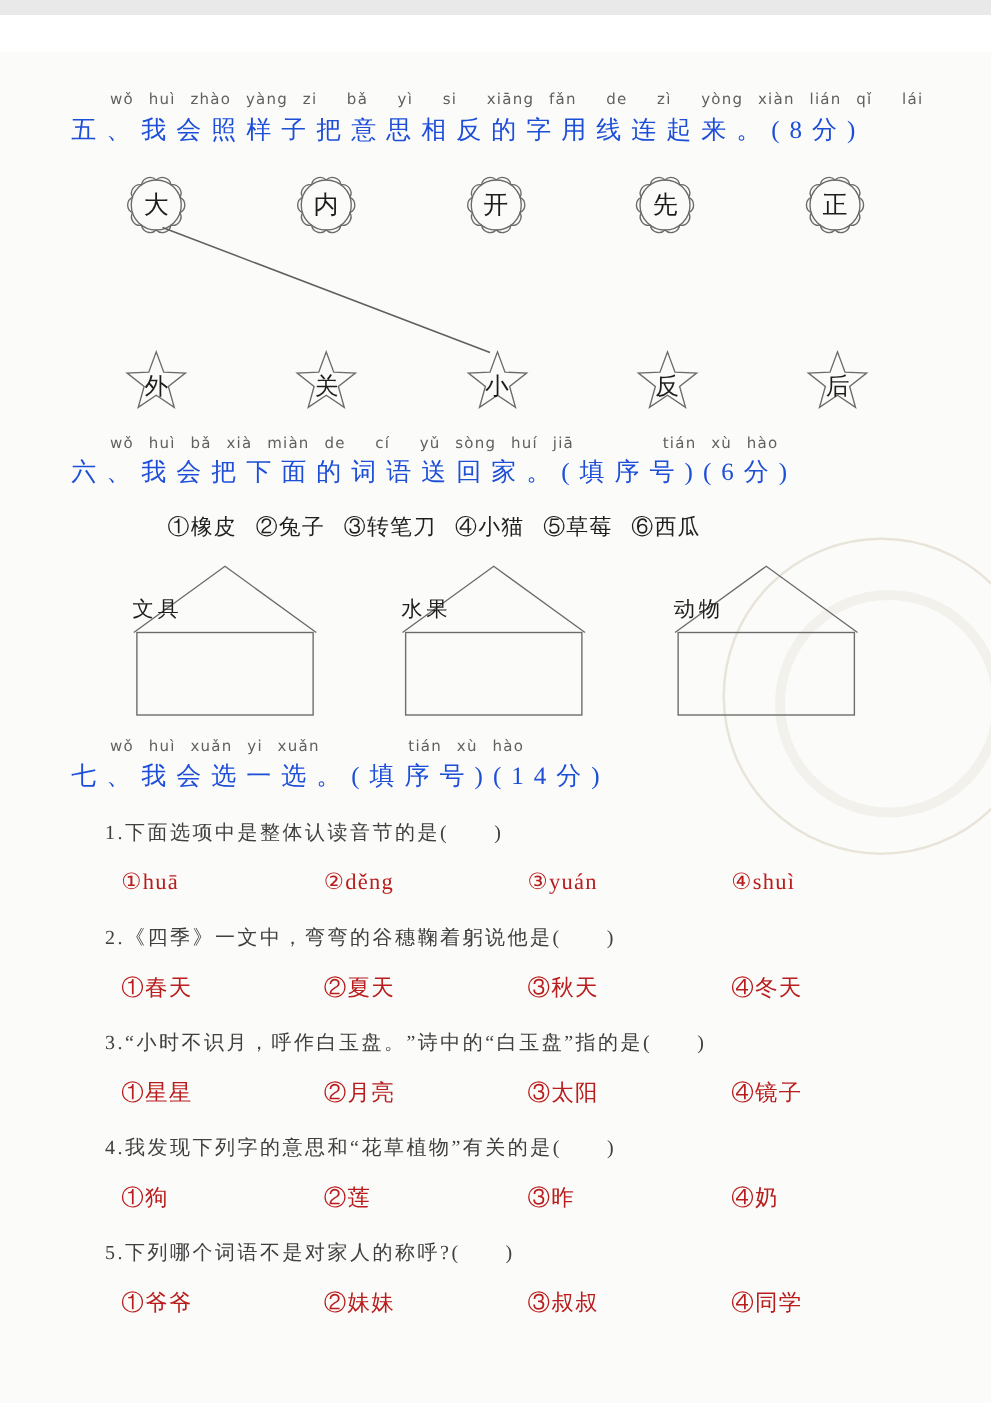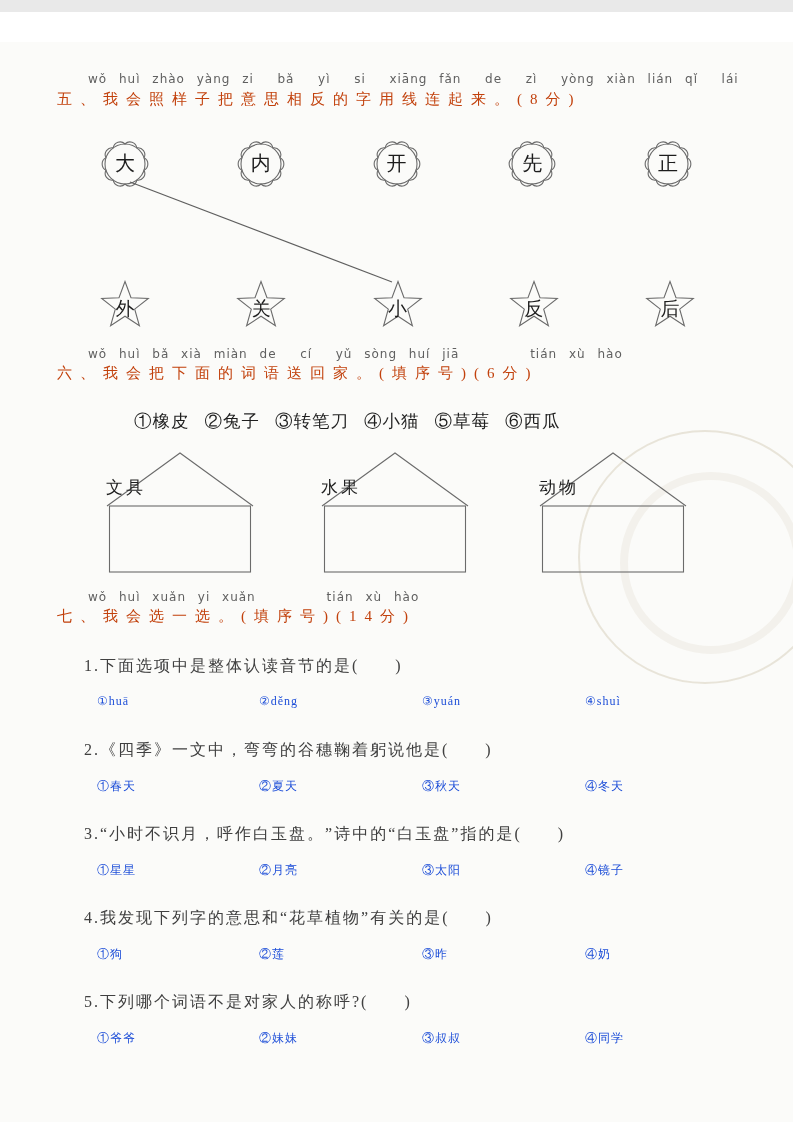--- a/index.html
+++ b/index.html
@@ -17,22 +17,22 @@
   .watermark-inner{
     position:absolute; left:40px; top:40px; width:166px; height:166px;
     border:8px solid rgba(210,200,178,0.18); border-radius:50%;
   }
   .pinyin{
     position:absolute; left:88px; white-space:pre;
     font-family:"DejaVu Sans","Liberation Sans",sans-serif;
     font-size:12px; color:#606060; letter-spacing:1px; word-spacing:7px;
   }
   .sec-title{
-    position:absolute; left:57px; font-size:15px; letter-spacing:8px;
-    color:#c2410c; white-space:pre;
+    position:absolute; left:57px; font-size:20px; letter-spacing:8px;
+    color:#1d4ed8; white-space:pre;
   }
   .shape-row{position:absolute; display:flex; justify-content:space-between;}
   .flower-row{left:99px; top:124px; width:595px; height:54px;}
   .star-row{left:99px; top:268px; width:597px; height:50px;}
   .badge{position:relative; width:52px; height:54px;}
   .badge.star{width:52px; height:50px;}
   .badge svg{position:absolute; left:0; top:0;}
   .badge .shape-char{
     position:absolute; left:0; top:0; width:100%; height:100%;
     display:flex; align-items:center; justify-content:center;
@@ -48,21 +48,21 @@
   .house svg{position:absolute;left:0;top:0;}
   .house .house-label{
     position:absolute; left:0; top:26px; width:100%; text-align:left;
     font-size:17px; letter-spacing:3px; color:#1d1d1d;
   }
   .question{position:absolute; left:84px; width:680px;}
   .q-stem{font-size:16px; letter-spacing:2px; color:#404040; white-space:pre;}
   .q-opts{
     display:grid; grid-template-columns:162px 163px 163px auto;
     padding-left:13px; margin-top:17px;
-    font-size:12px; letter-spacing:1px; color:#1d4ed8;
+    font-size:18px; letter-spacing:1px; color:#b91c1c;
   }
   .q-opts .opt{font-family:"Liberation Serif","DejaVu Serif",serif;}
   .shape-stroke{stroke:#6b6b6b; fill:none; stroke-width:1.1;}
 </style>
 </head>
 <body>
 
 <div class="page">
   <div class="top-strip"></div>
 

